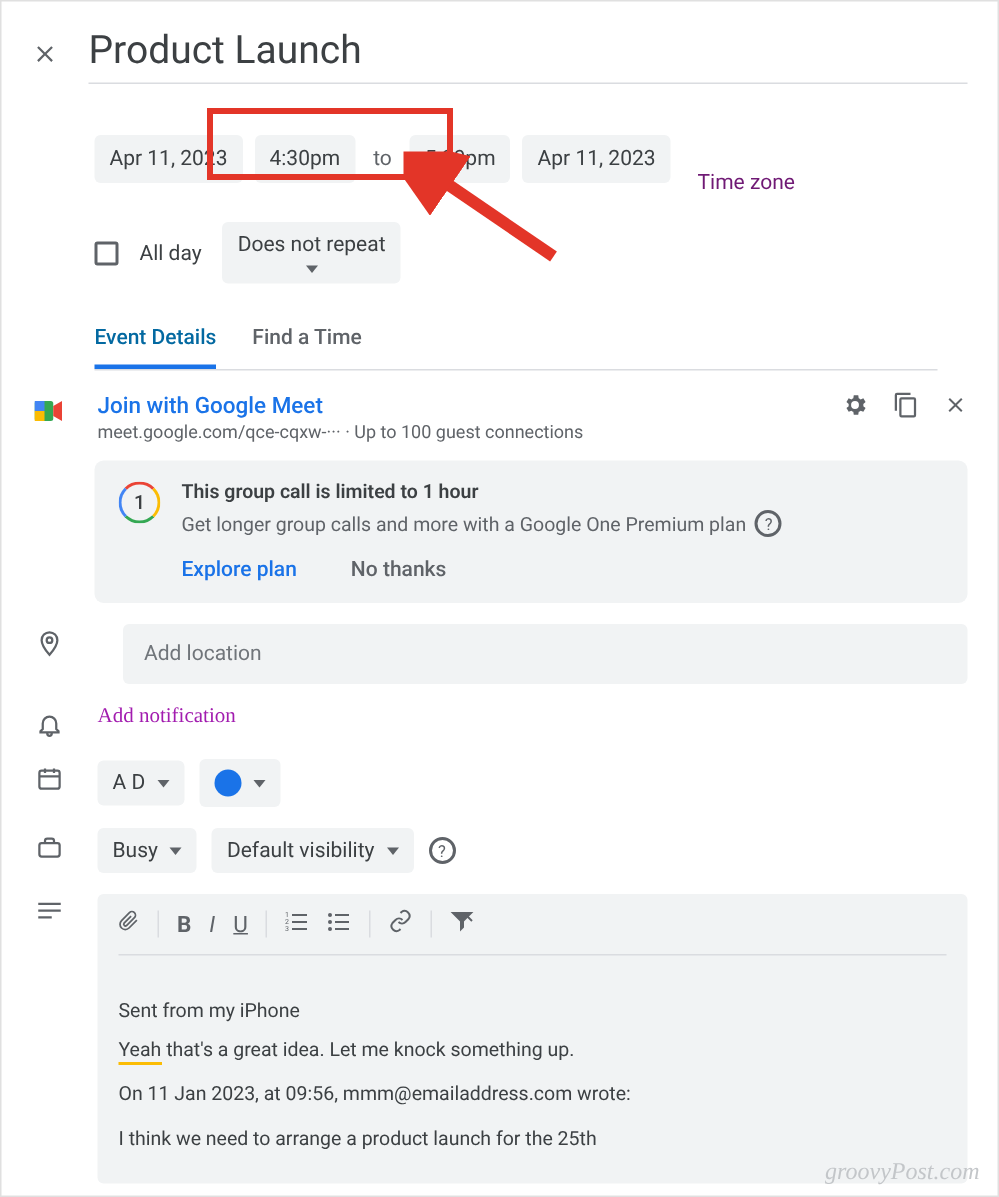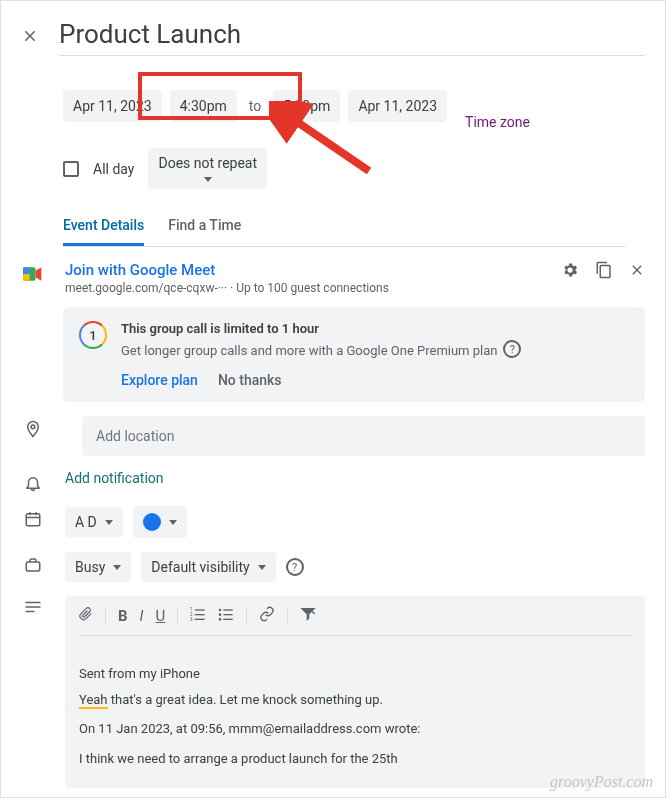--- a/index.html
+++ b/index.html
@@ -174,33 +174,33 @@
       display: flex;
       align-items: center;
       justify-content: center;
       font-weight: 500;
       font-size: 13px;
       color: #3c4043;
       flex-shrink: 0;
     }
     .info-title { font-weight: 600; font-size: 13px; color: #3c4043; }
     .info-sub { color: #5f6368; font-size: 13px; margin-top: 4px; display: flex; align-items: flex-end; gap: 6px; }
-    .info-actions { margin-top: 14px; display: flex; gap: 20px; }
+    .info-actions { margin-top: 14px; display: flex; gap: 36px; }
     .explore { color: #1a73e8; font-weight: 500; cursor: pointer; }
     .nothanks { color: #5f6368; font-weight: 500; cursor: pointer; }
     .field-box {
       background: #f1f3f4;
       border-radius: 4px;
       padding: 12px 14px;
       color: #70757a;
       cursor: text;
       flex: 1;
       margin-left: 17px;
     }
-    .plain-txt { color: #0f766e; cursor: pointer; }
+    .plain-txt { color: #a21caf; cursor: pointer; font-family: Liberation Serif, serif; }
     .selects-row {
       display: flex;
       gap: 10px;
       align-items: center;
     }
     .select-chip {
       background: #f1f3f4;
       padding: 7px 10px;
       border-radius: 4px;
       display: flex;

